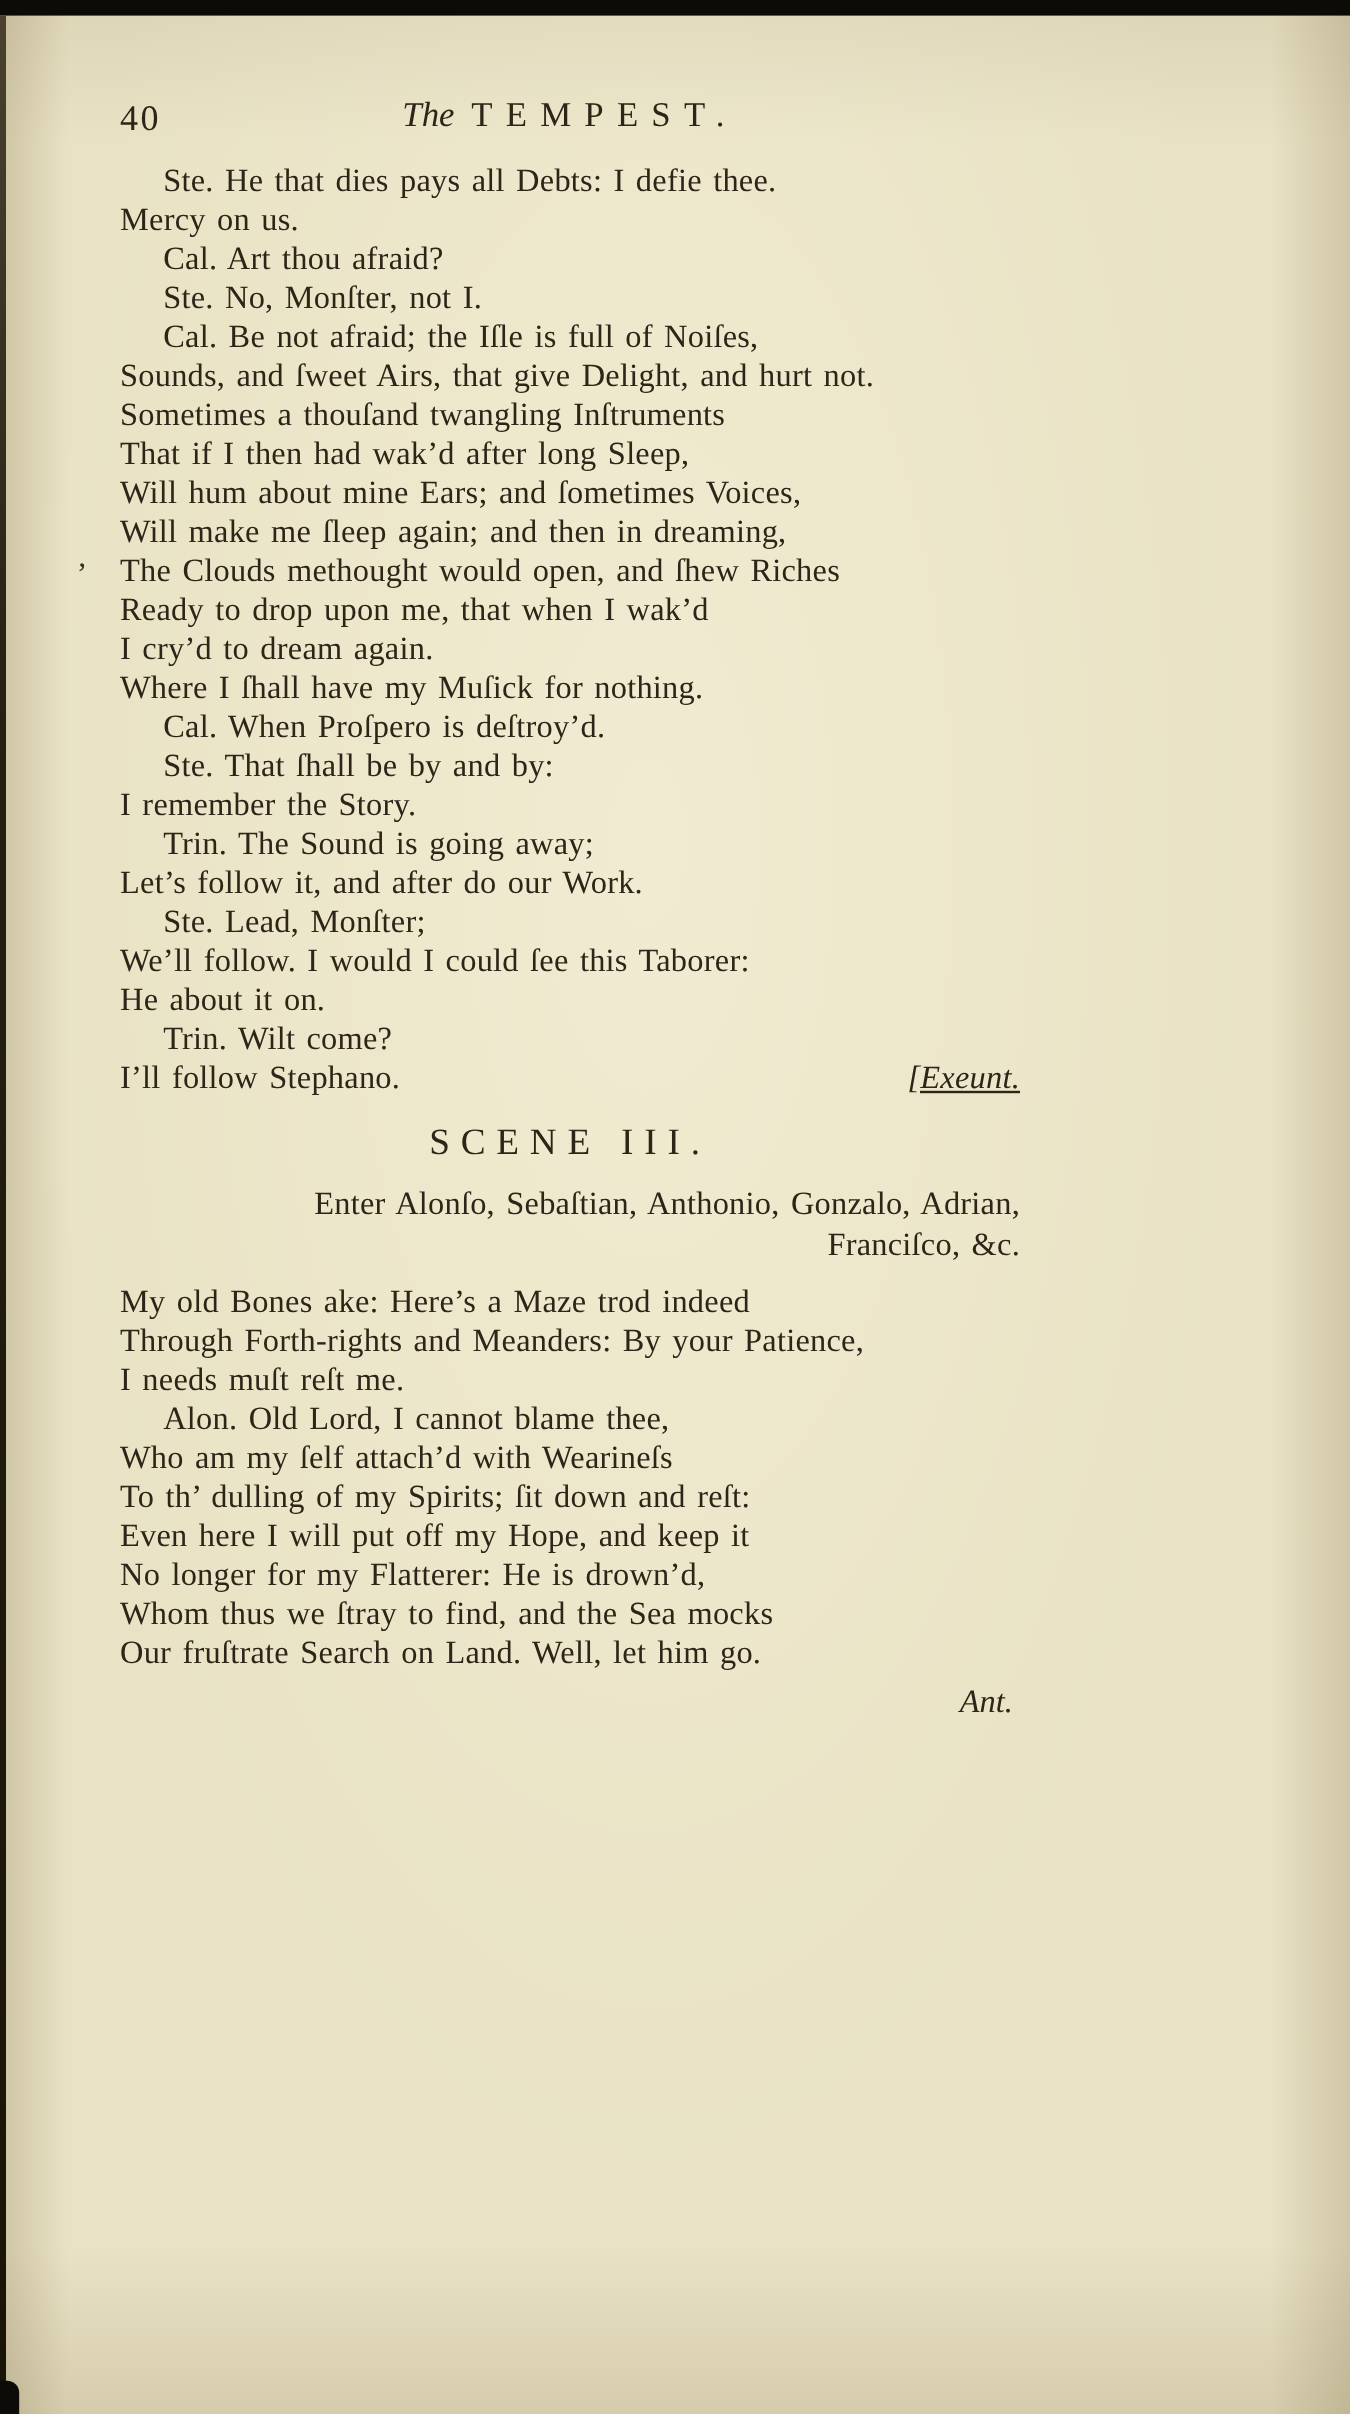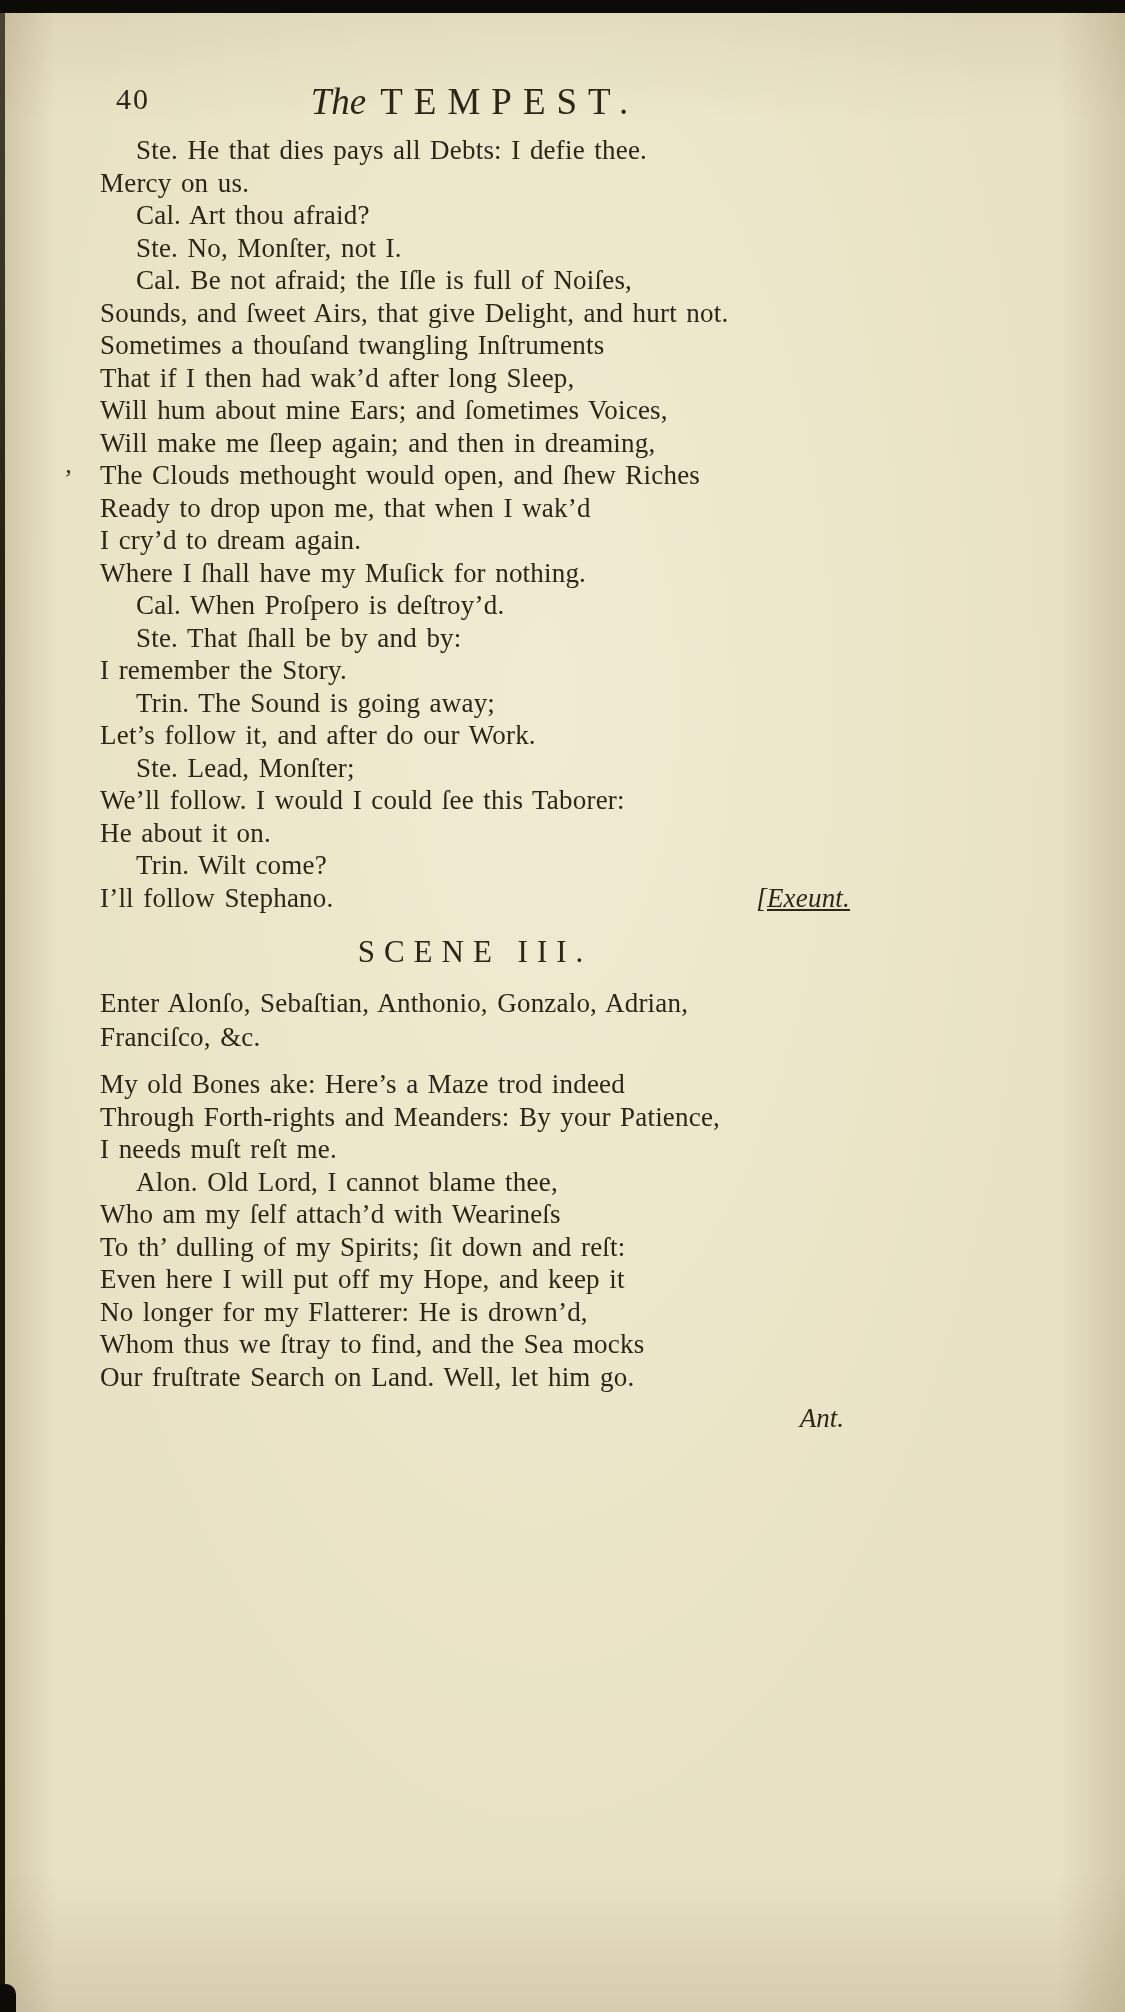--- a/index.html
+++ b/index.html
@@ -34,44 +34,44 @@
   }
   .margin-mark {
     position: absolute; left: 64px; top: 464px;
     font-size: 26px; color: #3a3022;
   }
   .content {
     position: absolute; left: 100px; top: 78px; width: 750px;
   }
   .header { position: relative; height: 48px; margin-bottom: 8px; }
   .page-number {
-    position: absolute; left: 16px; top: 4px;
+    position: absolute; left: 0; top: 4px;
     font-size: 30px; letter-spacing: 2px;
   }
-  .page-title { text-align: center; font-size: 37px; padding-top: 2px; }
+  .page-title { text-align: center; font-size: 29px; padding-top: 2px; }
   .title-the { font-style: italic; margin-right: 14px; }
   .title-main { letter-spacing: 11px; }
   .lines .line {
     font-size: 27px;
     line-height: 32.5px;
     letter-spacing: 0.2px;
     word-spacing: 2.5px;
     white-space: nowrap;
   }
   .lines .line.indent { text-indent: 36px; }
   .it { }
   .right-seg { float: right; font-style: italic; text-decoration: underline; }
   .scene-heading {
     text-align: center;
     font-size: 31px;
     letter-spacing: 9px;
     margin: 20px 0 16px 0;
   }
   .stage-direction { margin-bottom: 14px; }
-  .stage-direction .line { text-align: left; text-indent: 0; line-height: 34px; }
+  .stage-direction .line { text-align: right; text-indent: 0; line-height: 34px; }
   .catchword {
     text-align: right;
     font-style: italic;
     font-size: 27px;
     margin-top: 10px;
     padding-right: 6px;
   }
 </style>
 </head>
 <body>

